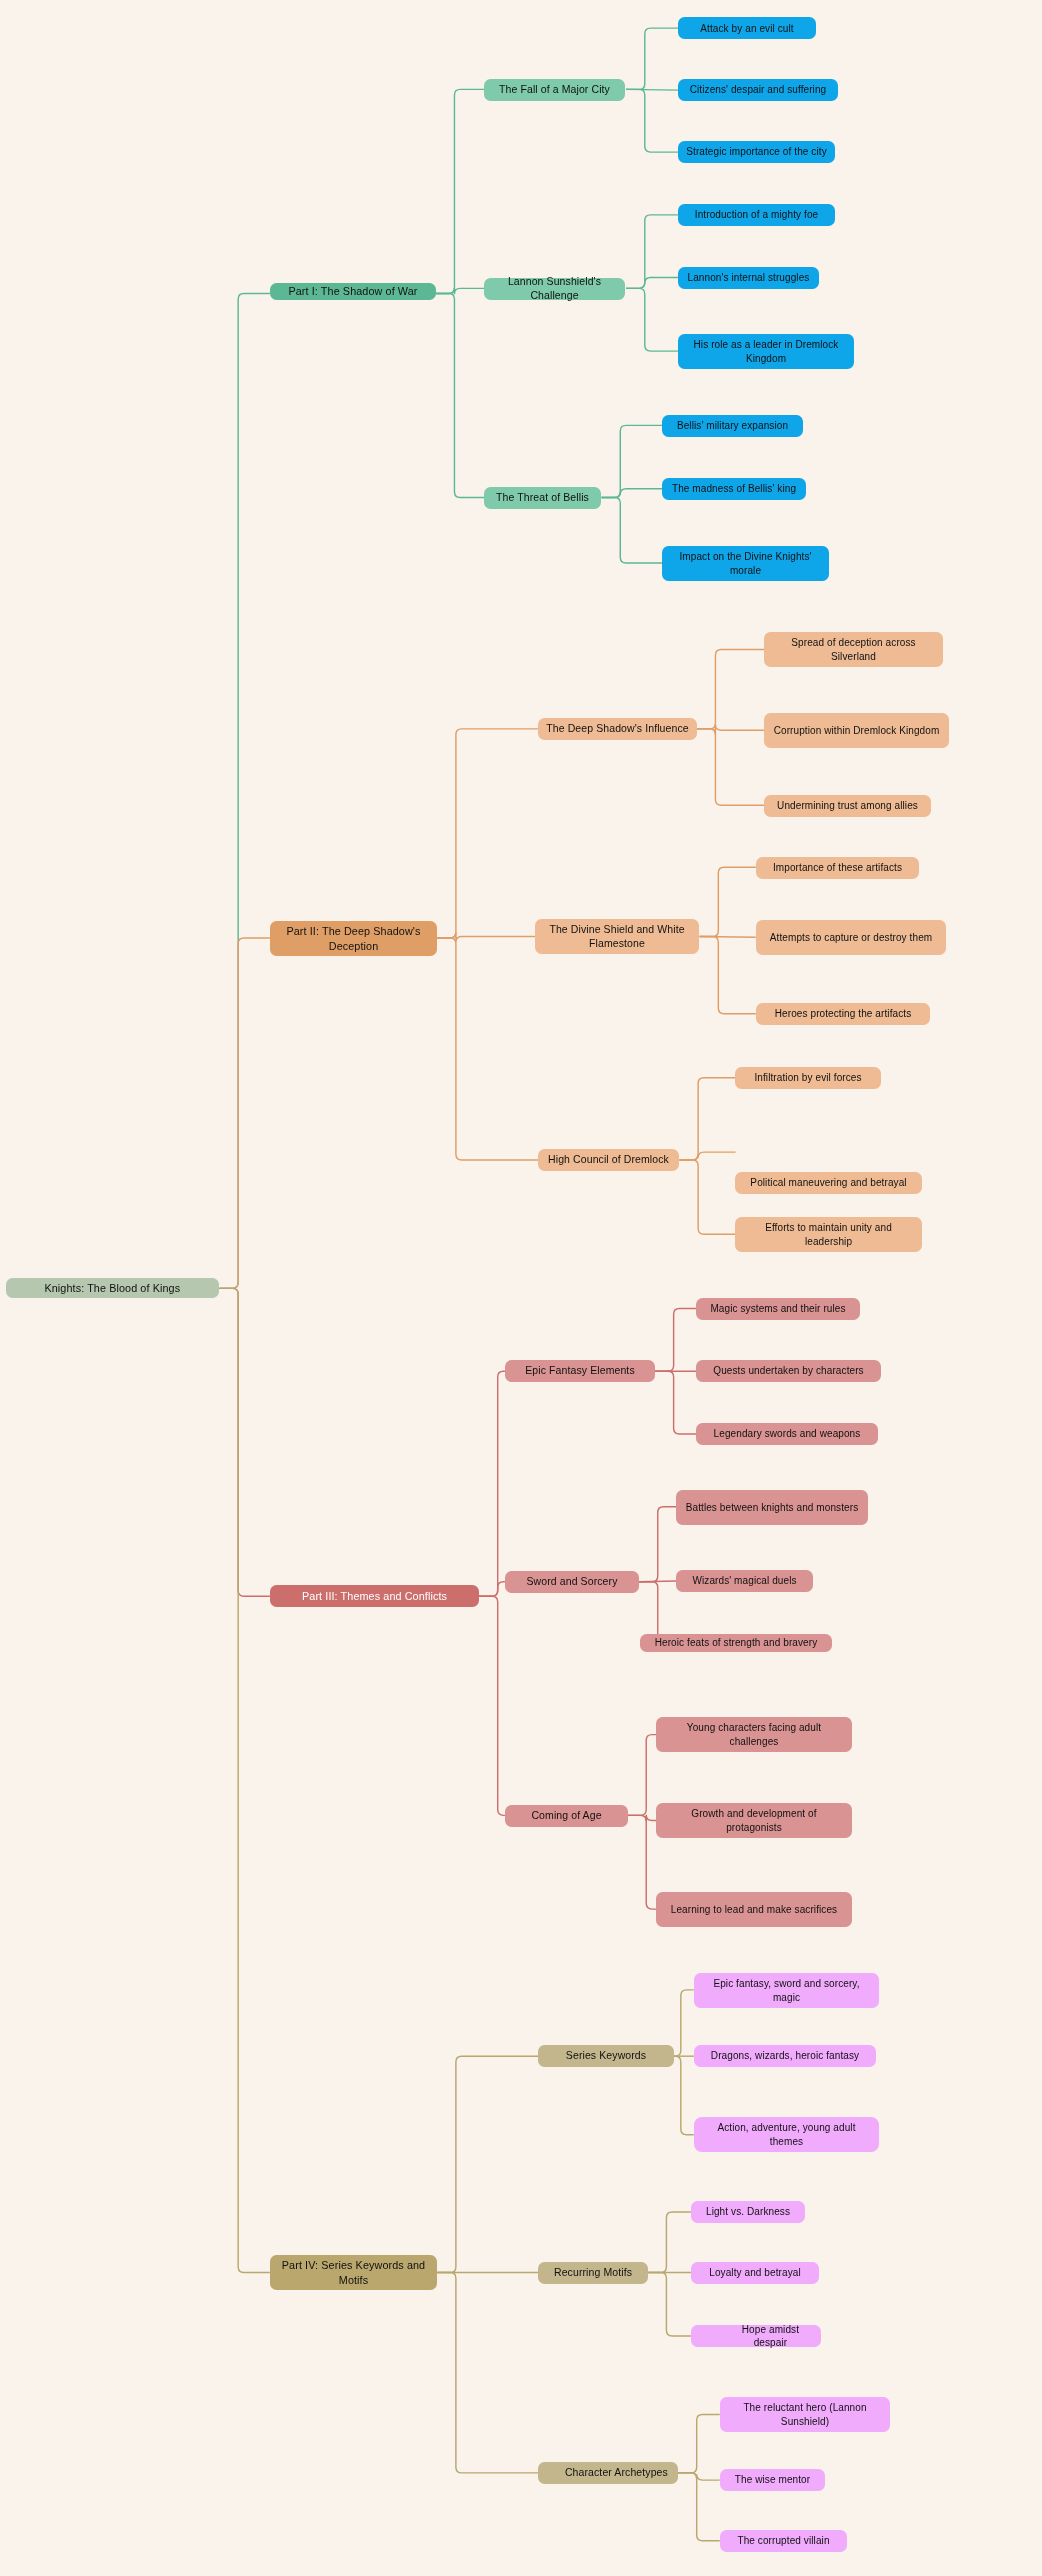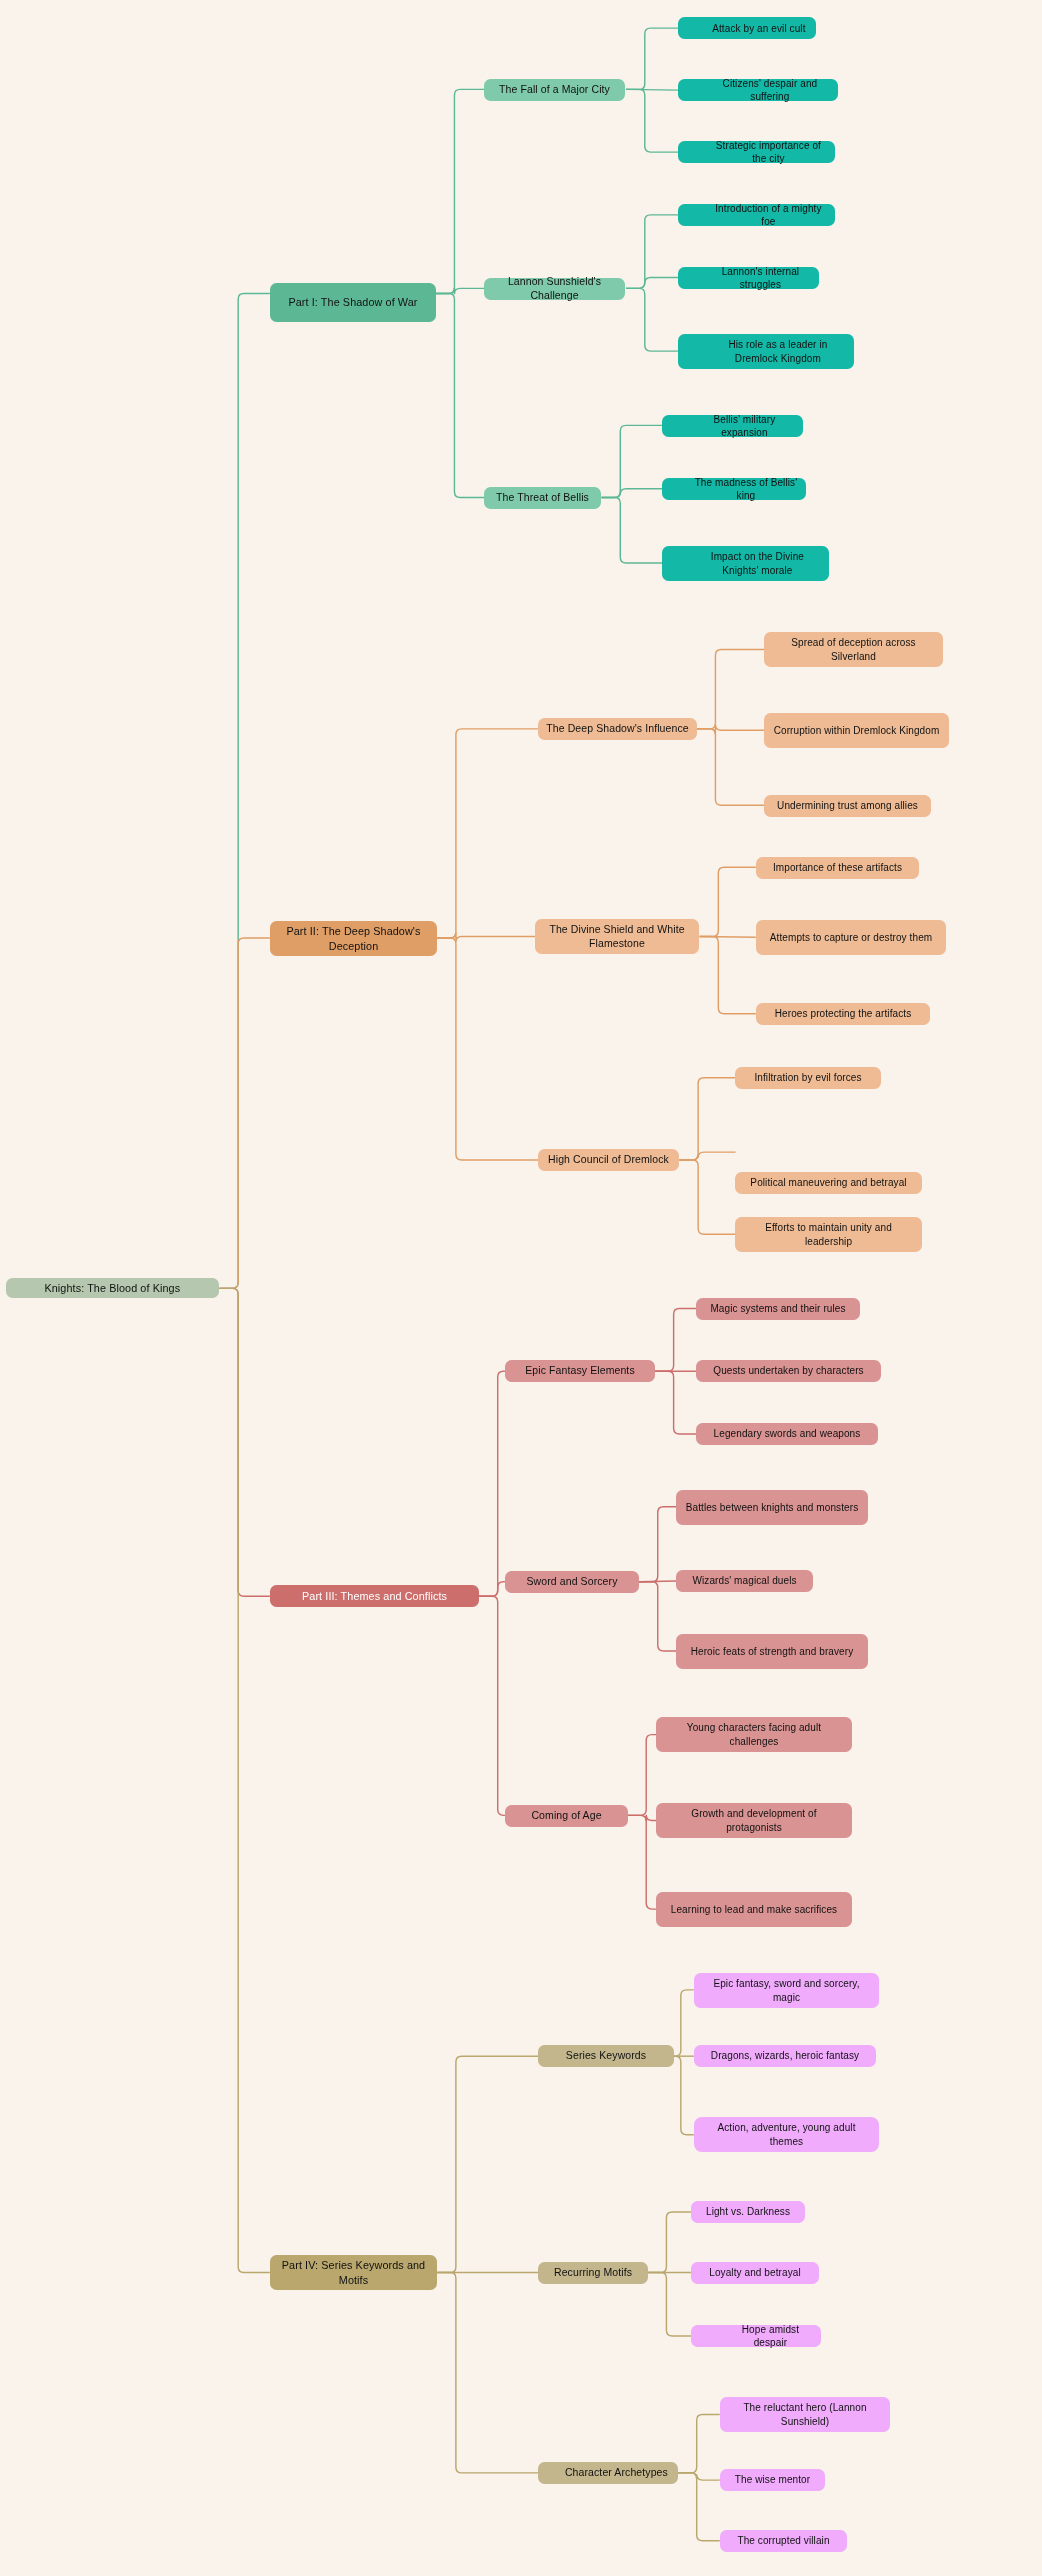--- a/index.html
+++ b/index.html
@@ -33,21 +33,21 @@
     line-height: 1.32;
     color: #111111;
     padding: 2.9px 7.2px;
     letter-spacing: 0.1px;
   }
   
   .n-root  { background: #b5c7ae; font-size: 10.8px; }
   
   .n-p1    { background: #5cb894; font-size: 10.8px; }
   .n-p1b   { background: #7ecaaa; font-size: 10.5px; }
-  .n-p1c   { background: #14b8a6; font-size: 10px; padding-left: 31px; }
+  .n-p1c   { background: #0ea5e9; font-size: 10px; }
   
   .n-p2    { background: #df9e66; font-size: 10.8px; }
   .n-p2b   { background: #eebb94; font-size: 10.5px; }
   .n-p2c   { background: #eebb94; font-size: 10px; }
   
   .n-p3    { background: #cc6f6c; font-size: 10.8px; color: #ffffff; }
   .n-p3b   { background: #d99392; font-size: 10.5px; }
   .n-p3c   { background: #d99392; font-size: 10px; }
   
   .n-p4    { background: #b9a76d; font-size: 10.8px; }
@@ -107,21 +107,21 @@
       <path d="M 898 3152 L 916 3152 Q 924 3152 924 3144 L 924 3076 Q 924 3068 932 3068 L 958 3068" fill="none" stroke="#b9a76d" stroke-width="2"></path>
       <path d="M 898 3152 L 958 3152" fill="none" stroke="#b9a76d" stroke-width="2"></path>
       <path d="M 898 3152 L 916 3152 Q 924 3152 924 3160 L 924 3232 Q 924 3240 932 3240 L 958 3240" fill="none" stroke="#b9a76d" stroke-width="2"></path>
       <path d="M 606 3152 L 624 3152 Q 632 3152 632 3160 L 632 3422 Q 632 3430 640 3430 L 746 3430" fill="none" stroke="#b9a76d" stroke-width="2"></path>
       <path d="M 940 3430 L 958 3430 Q 966 3430 966 3422 L 966 3357 Q 966 3349 974 3349 L 998 3349" fill="none" stroke="#b9a76d" stroke-width="2"></path>
       <path d="M 940 3430 L 958 3430 Q 966 3430 966 3438 L 966 3432 Q 966 3440 974 3440 L 998 3440" fill="none" stroke="#b9a76d" stroke-width="2"></path>
       <path d="M 940 3430 L 958 3430 Q 966 3430 966 3438 L 966 3516 Q 966 3524 974 3524 L 998 3524" fill="none" stroke="#b9a76d" stroke-width="2"></path>
     </svg>
   <div id="nodes">
       <div class="node n-root" style="left: 5.8px; top: 1278px; width: 213px; height: 20px; text-align: right;">Knights: The Blood of Kings</div>
-      <div class="node n-p1" style="left: 270px; top: 283px; width: 166px; height: 39px;">Part I: The Shadow of War</div>
+      <div class="node n-p1" style="left: 270px; top: 283px; width: 166px; height: 17px;">Part I: The Shadow of War</div>
       <div class="node n-p1b" style="left: 484px; top: 79px; width: 141px; height: 21.6px;">The Fall of a Major City</div>
       <div class="node n-p1c" style="left: 678px; top: 17.3px; width: 138px; height: 21.6px;">Attack by an evil cult</div>
       <div class="node n-p1c" style="left: 678px; top: 79px; width: 160px; height: 21.6px;">Citizens' despair and suffering</div>
       <div class="node n-p1c" style="left: 678px; top: 141px; width: 157px; height: 21.6px;">Strategic importance of the city</div>
       <div class="node n-p1b" style="left: 484px; top: 278px; width: 141px; height: 21.6px;">Lannon Sunshield's Challenge</div>
       <div class="node n-p1c" style="left: 678px; top: 204px; width: 157px; height: 21.6px;">Introduction of a mighty foe</div>
       <div class="node n-p1c" style="left: 678px; top: 267px; width: 141px; height: 21.6px;">Lannon's internal struggles</div>
       <div class="node n-p1c" style="left: 678px; top: 334px; width: 176px; height: 35px;">His role as a leader in Dremlock Kingdom</div>
       <div class="node n-p1b" style="left: 484px; top: 487px; width: 117px; height: 21.6px;">The Threat of Bellis</div>
       <div class="node n-p1c" style="left: 662px; top: 415px; width: 141px; height: 21.6px;">Bellis’ military expansion</div>
@@ -141,21 +141,21 @@
       <div class="node n-p2c" style="left: 735px; top: 1141px; width: 187px; height: 21.6px; margin-top: 31px;">Political maneuvering and betrayal</div>
       <div class="node n-p2c" style="left: 735px; top: 1217px; width: 187px; height: 35px;">Efforts to maintain unity and leadership</div>
       <div class="node n-p3" style="left: 270px; top: 1585px; width: 209px; height: 21.6px;">Part III: Themes and Conflicts</div>
       <div class="node n-p3b" style="left: 505px; top: 1360px; width: 150px; height: 21.6px;">Epic Fantasy Elements</div>
       <div class="node n-p3c" style="left: 696px; top: 1298px; width: 164px; height: 21.6px;">Magic systems and their rules</div>
       <div class="node n-p3c" style="left: 696px; top: 1360px; width: 185px; height: 21.6px;">Quests undertaken by characters</div>
       <div class="node n-p3c" style="left: 696px; top: 1423px; width: 182px; height: 21.6px;">Legendary swords and weapons</div>
       <div class="node n-p3b" style="left: 505px; top: 1571px; width: 134px; height: 21.6px;">Sword and Sorcery</div>
       <div class="node n-p3c" style="left: 676px; top: 1490px; width: 192px; height: 35px;">Battles between knights and monsters</div>
       <div class="node n-p3c" style="left: 676px; top: 1570px; width: 137px; height: 21.6px;">Wizards' magical duels</div>
-      <div class="node n-p3c" style="left: 676px; top: 1634px; width: 192px; height: 35px;">Heroic feats of strength and bravery</div>
+      <div class="node n-p3c" style="left: 640px; top: 1634px; width: 192px; height: 18px;">Heroic feats of strength and bravery</div>
       <div class="node n-p3b" style="left: 505px; top: 1805px; width: 123px; height: 21.6px;">Coming of Age</div>
       <div class="node n-p3c" style="left: 656px; top: 1717px; width: 196px; height: 35px;">Young characters facing adult challenges</div>
       <div class="node n-p3c" style="left: 656px; top: 1803px; width: 196px; height: 35px;">Growth and development of protagonists</div>
       <div class="node n-p3c" style="left: 656px; top: 1892px; width: 196px; height: 35px;">Learning to lead and make sacrifices</div>
       <div class="node n-p4" style="left: 270px; top: 2255px; width: 167px; height: 35px;">Part IV: Series Keywords and Motifs</div>
       <div class="node n-p4b" style="left: 538px; top: 2045px; width: 136px; height: 21.6px; text-align: center;">Series Keywords</div>
       <div class="node n-p4c" style="left: 694px; top: 1973px; width: 185px; height: 35px;">Epic fantasy, sword and sorcery, magic</div>
       <div class="node n-p4c" style="left: 694px; top: 2045px; width: 182px; height: 21.6px;">Dragons, wizards, heroic fantasy</div>
       <div class="node n-p4c" style="left: 694px; top: 2117px; width: 185px; height: 35px; border-radius: 8px;">Action, adventure, young adult themes</div>
       <div class="node n-p4b" style="left: 538px; top: 2262px; width: 110px; height: 21.6px;">Recurring Motifs</div>

